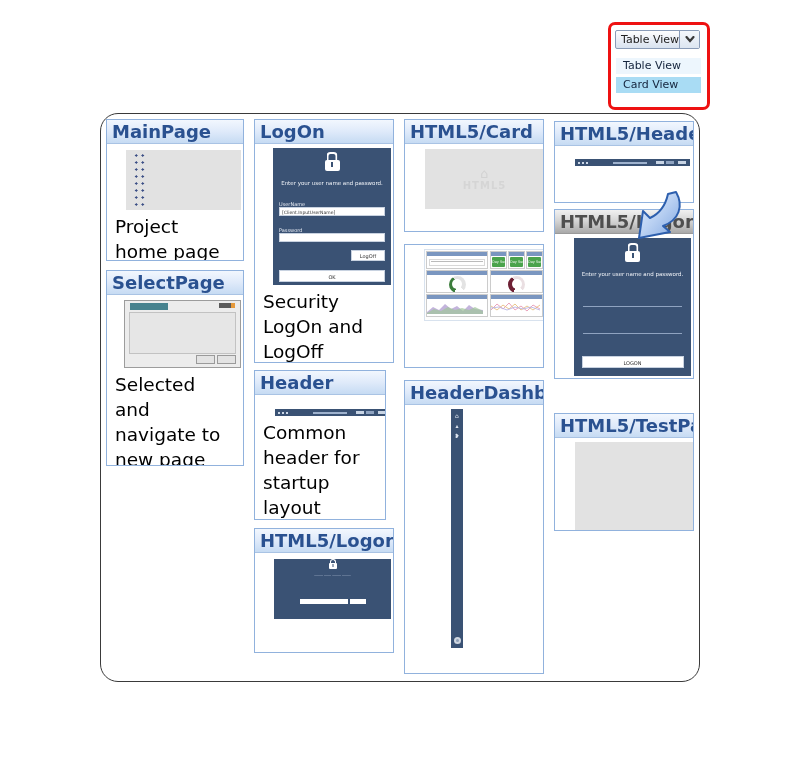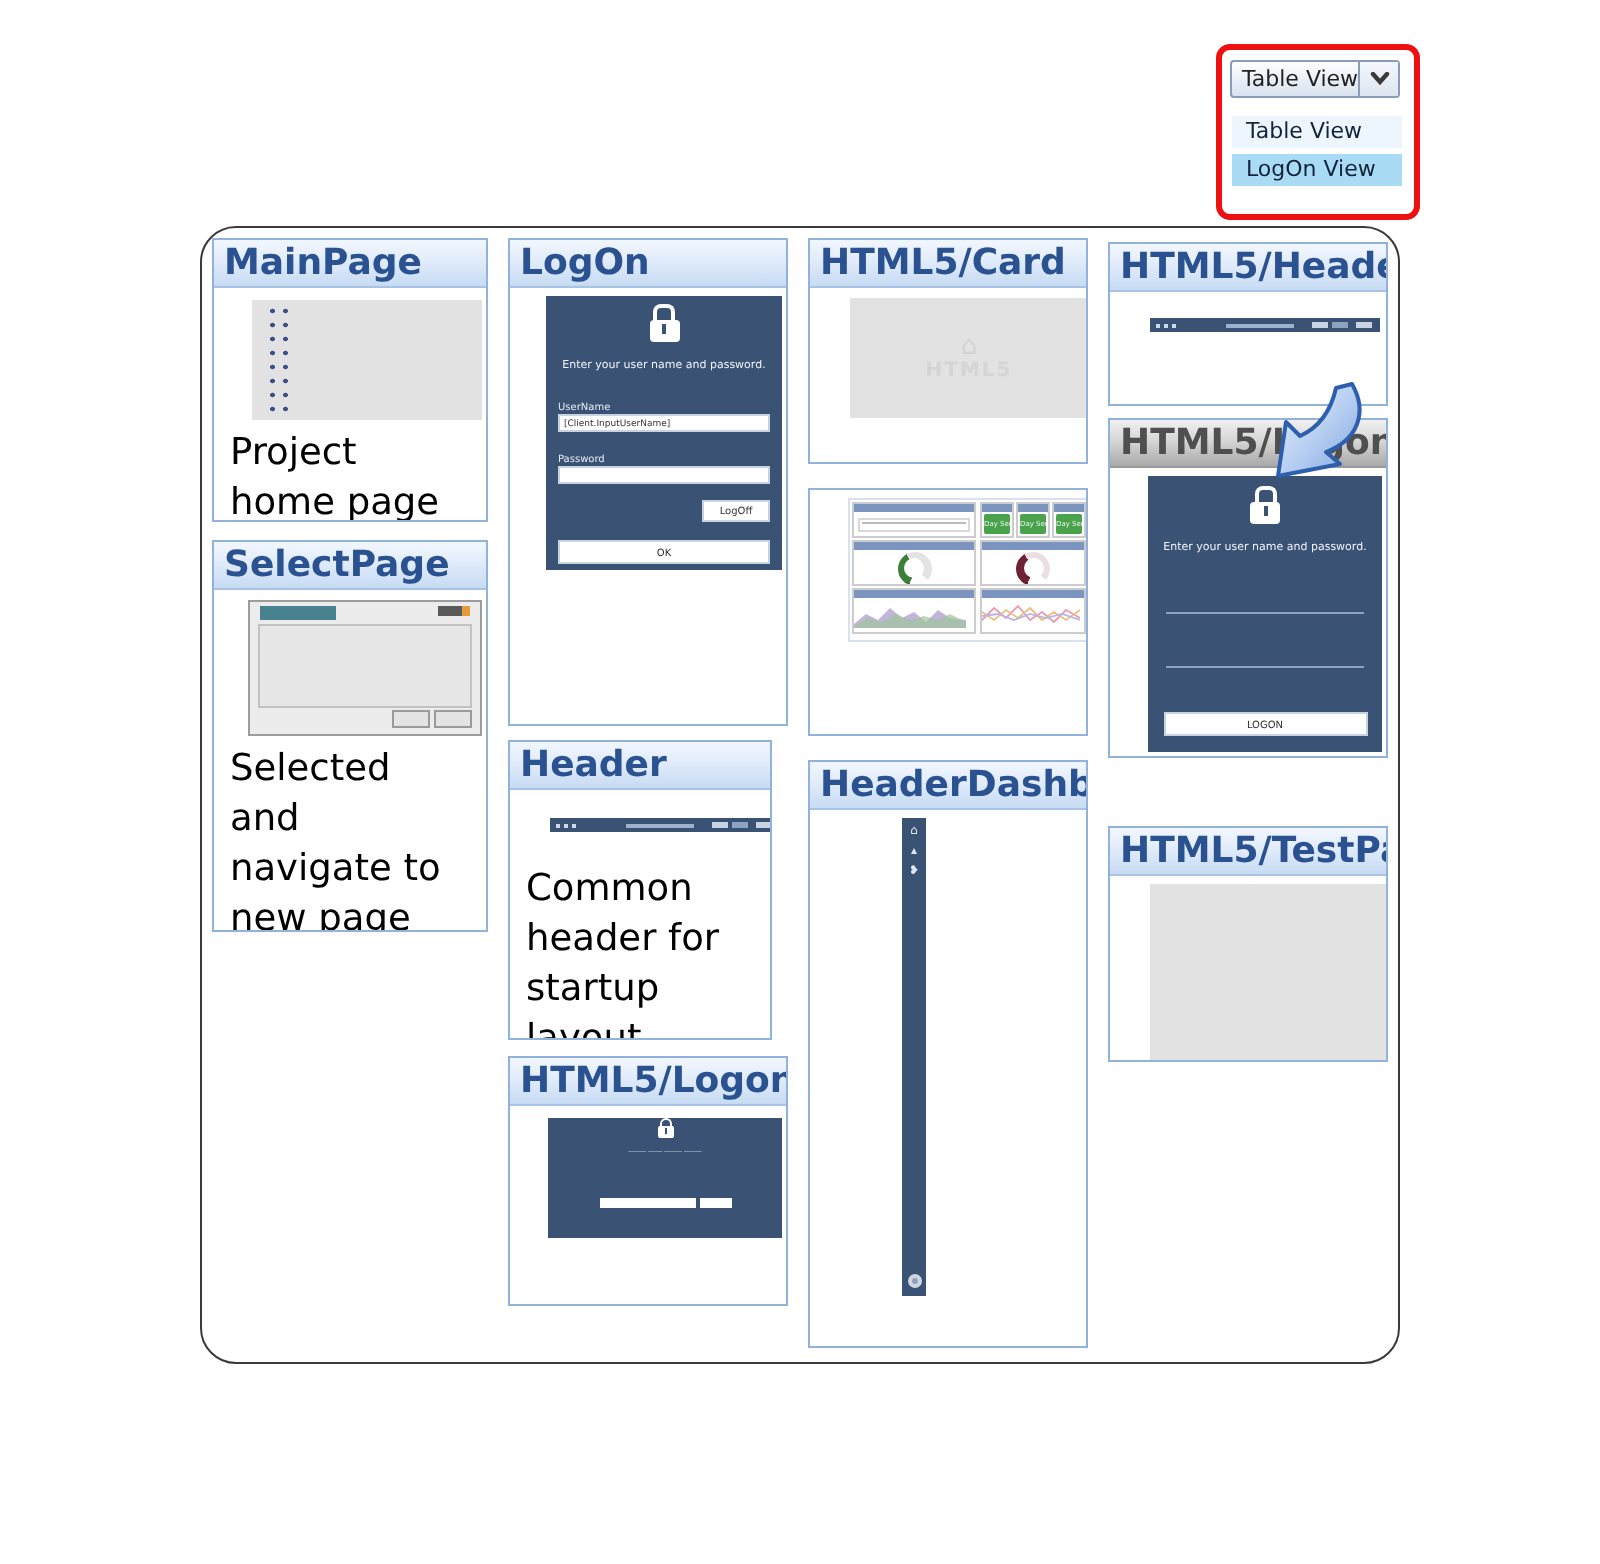--- a/index.html
+++ b/index.html
@@ -97,21 +97,21 @@
     <div class="combo">
       <span class="combo-value">Table View</span>
       <span class="combo-btn">
         <svg width="10" height="7" viewBox="0 0 10 7">
             <path d="M1.5,1 L5,5 L8.5,1" stroke="#3a3a3a" stroke-width="2.2" fill="none" stroke-linecap="round"></path>
           </svg>
       </span>
     </div>
     <div class="dd-list">
       <div class="dd-item">Table View</div>
-      <div class="dd-item selected">LogOn View</div>
+      <div class="dd-item selected">Card View</div>
     </div>
   </div>
 
   <div class="canvas">
 
     <div class="card" style="left:5px;top:156px;width:138px;height:196px;">
       <div class="card-head">SelectPage</div>
       <div class="select-thumb">
         <div class="select-tab"></div>
         <div class="select-darkbar"></div>
@@ -136,30 +136,31 @@
       <div class="logon-thumb thumb-dark">
         <div style="margin-top:12px;" class="lock"></div>
         <div class="t-instr" style="margin-top:9px;">Enter your user name and password.</div>
         <div class="t-label" style="margin-top:14px;">UserName</div>
         <div class="t-input">[Client.InputUserName]</div>
         <div class="t-label" style="margin-top:11px;">Password</div>
         <div class="t-input"></div>
         <div class="t-btn" style="width:34px;height:11px;line-height:11px;margin:8px 6px 0 auto;">LogOff</div>
         <div class="t-btn" style="width:106px;height:12px;line-height:12px;margin:9px auto 0;">OK</div>
       </div>
+      <div class="card-desc" style="max-width:112px;">Security LogOn and LogOff</div>
     </div>
 
     <div class="card" style="left:153px;top:256px;width:132px;height:150px;">
       <div class="card-head">Header</div>
       <div class="headerbar-thumb" style="margin:14px 0 0 20px;">
         <span class="hb-dots"></span>
         <span class="hb-title"></span>
         <span class="hb-right"></span>
       </div>
-      <div class="card-desc" style="max-width:112px;margin-top:12px;">Common header for startup layout</div>
+      <div class="card-desc" style="max-width:112px;margin-top:0;">Common header for startup layout</div>
     </div>
 
     <div class="card" style="left:153px;top:414px;width:140px;height:125px;">
       <div class="card-head">HTML5/Logon</div>
       <div class="h5logo-thumb thumb-dark">
         <div class="lock sm" style="margin-top:4px;"></div>
         <div class="h5logo-sub">_____ ____ _____ _____</div>
         <div class="h5logo-line">
             <span class="seg1"></span>
             <span class="seg2"></span>

